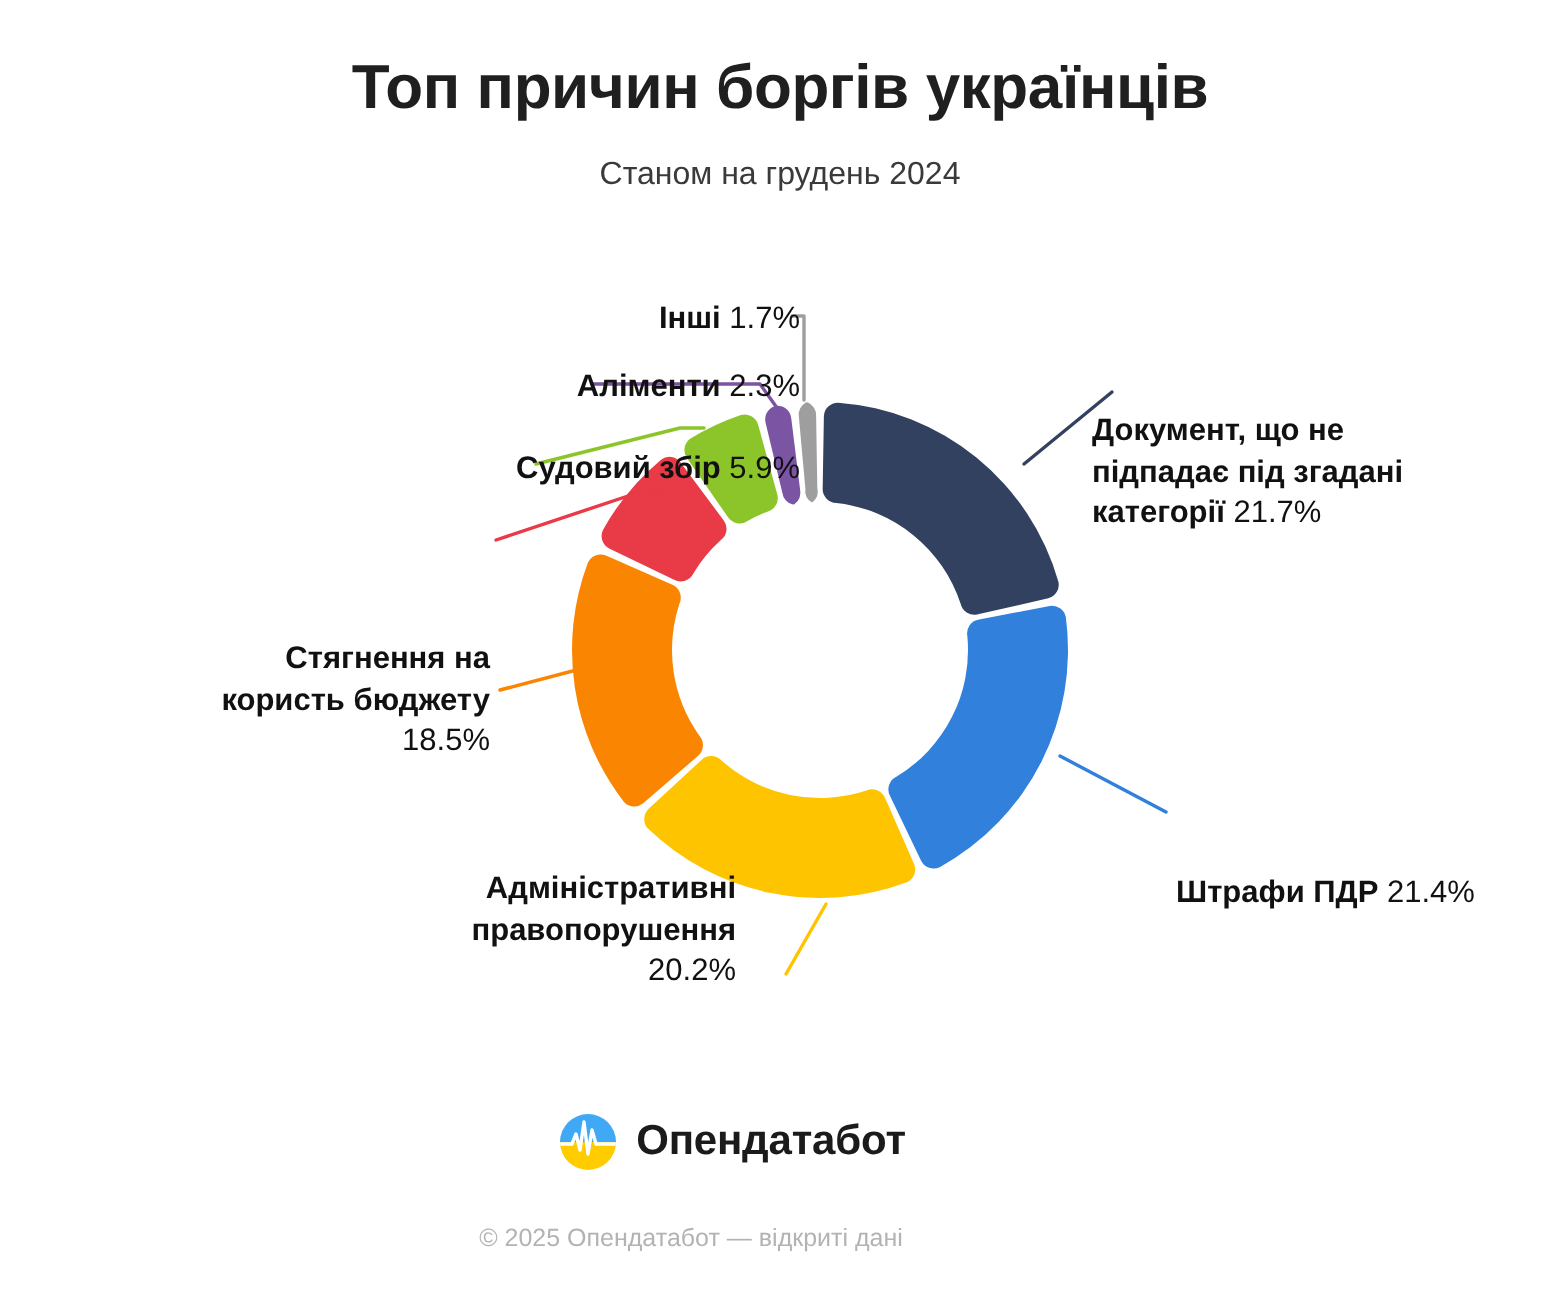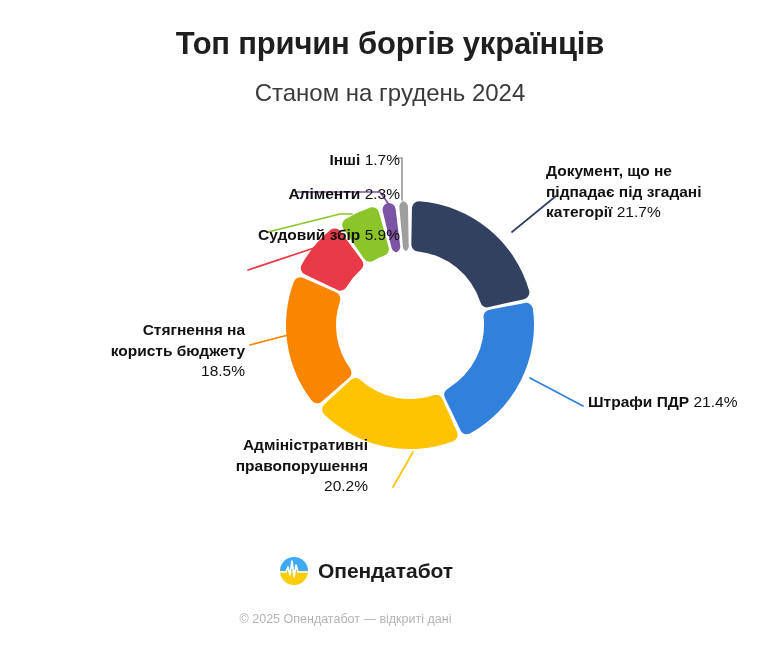--- a/index.html
+++ b/index.html
@@ -33,21 +33,21 @@
     font-weight: bold;
     letter-spacing: -0.2px;
     color: #1f1f1f;
   }
   #chart-subtitle {
     position: absolute;
     top: 79px;
     left: 0;
     width: 780px;
     text-align: center;
-    font-size: 24px;
+    font-size: 16px;
     font-weight: normal;
     color: #3a3a3a;
   }
 
   
   #donut-wrap {
     position: absolute;
     left: 0;
     top: 0;
     width: 780px;
@@ -66,21 +66,21 @@
     line-height: 1.33;
     color: #111111;
     white-space: pre-line;
   }
   .callout .lab {
     font-weight: bold;
   }
   .callout .pct {
     font-weight: normal;
   }
-  .callout.right { text-align: left; }
+  .callout.right { text-align: left; margin-top: 45px; }
   .callout.left  { text-align: right; }
 
   
   #callout-other      { left: 170px; top: 150px; width: 230px; }
   #callout-alimony    { left: 110px; top: 184px; width: 290px; }
   #callout-courtfee   { left: 60px;  top: 225px; width: 340px; }
   #callout-utilities  { left: 0px;   top: 262px; width: 400px; }
   #callout-budget     { left: 0px;   top: 320px; width: 245px; }
   #callout-admin      { left: 0px;   top: 435px; width: 368px; }
   #callout-document   { left: 546px; top: 161px; width: 232px; }

